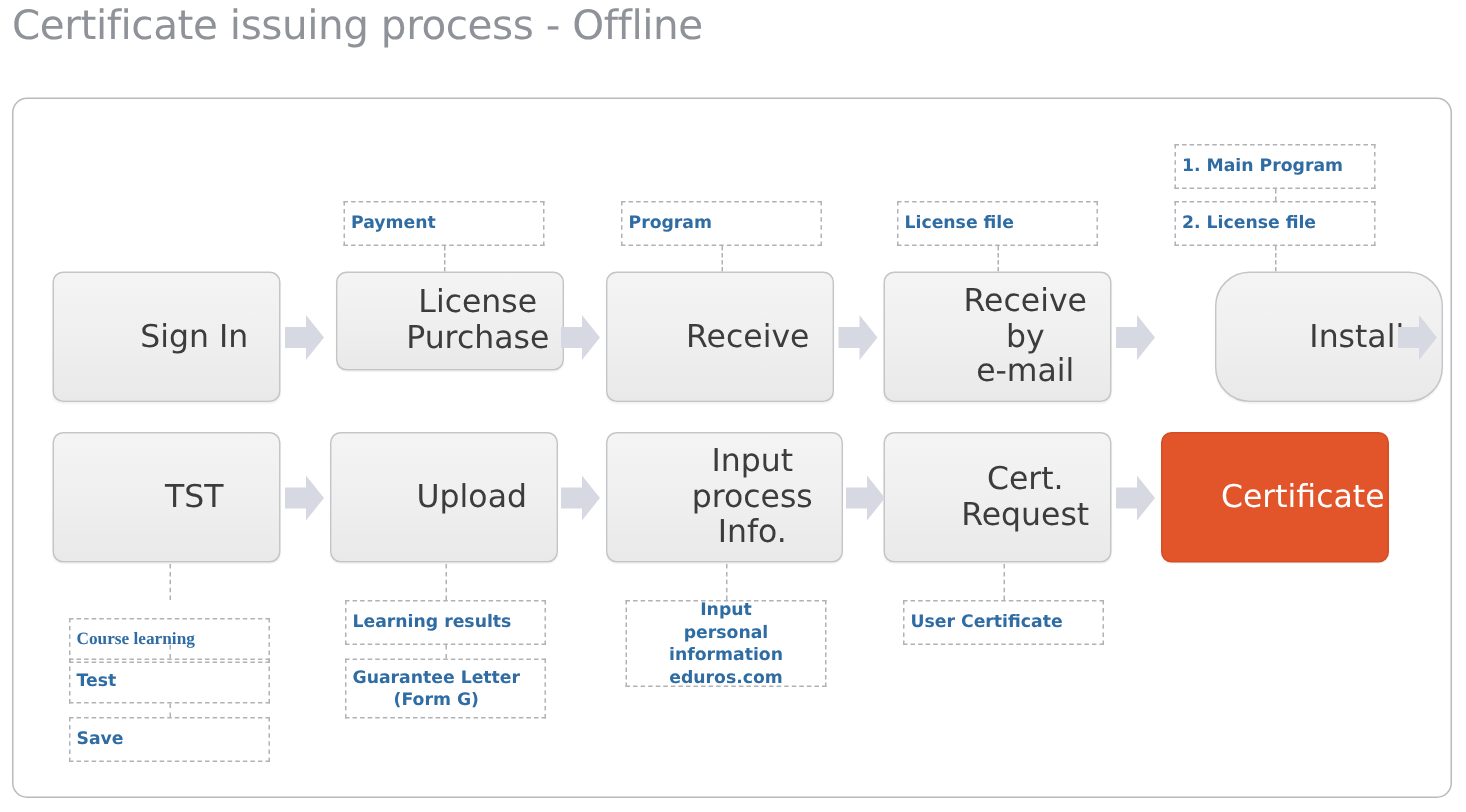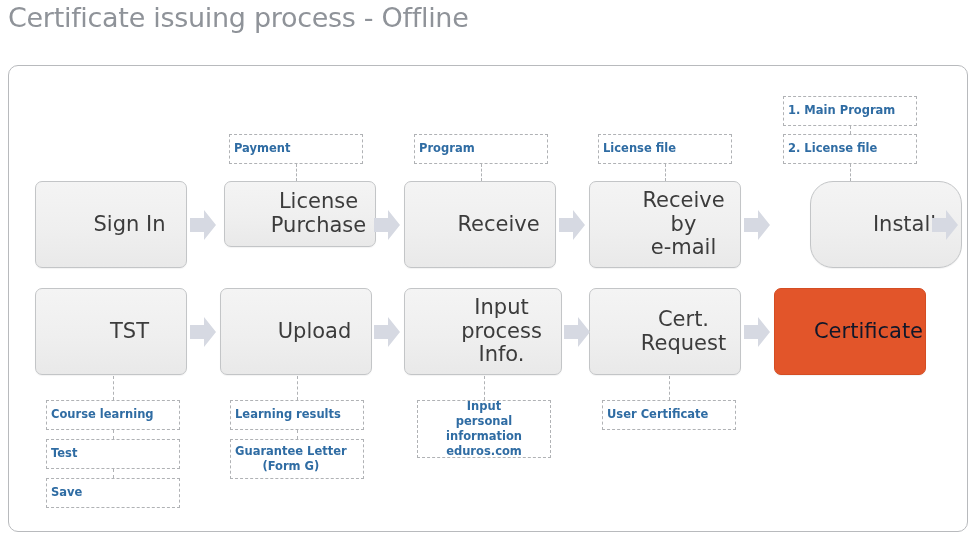--- a/index.html
+++ b/index.html
@@ -55,21 +55,21 @@
     color: #3c3c3c;
     font-size: 21px;
     line-height: 1.12;
     font-family: "DejaVu Sans", sans-serif;
     box-shadow: 0 1px 1px rgba(0,0,0,0.05);
     padding-left: 37px;
   }
   .pbox.accent {
     background: #e2552a;
     border-color: #d44d23;
-    color: #0f172a;
+    color: #ffffff;
   }
   .pbox .ptext { display: block; padding: 0 6px; }
 
   
   .abox {
     position: absolute;
     box-sizing: border-box;
     border: 1px dashed #b0b2b5;
     background: transparent;
     display: flex;
@@ -224,21 +224,21 @@
       <path d="M1 13 L15 13 L15 5 L27 20 L15 35 L15 27 L1 27 Z" fill="#d6d9e2"></path>
     </svg>
 </div>
 <div class="arrow" style="left:743px; top:312px;">
   <svg viewBox="0 0 28 40">
       <path d="M1 13 L15 13 L15 5 L27 20 L15 35 L15 27 L1 27 Z" fill="#d6d9e2"></path>
     </svg>
 </div>
 
 <div class="conn" style="left:113px; top:376px; height:24px;"></div>
-<div class="abox" style="left:46px; top:400px; width:134px; height:30px;">
+<div class="abox" style="left:46px; top:412px; width:134px; height:30px;font-family:Liberation Serif, serif;">
   <span class="atext">Course learning</span>
 </div>
 <div class="conn" style="left:113px; top:430px; height:9px;"></div>
 <div class="abox" style="left:46px; top:439px; width:134px; height:30px;">
   <span class="atext">Test</span>
 </div>
 <div class="conn" style="left:113px; top:469px; height:9px;"></div>
 <div class="abox" style="left:46px; top:478px; width:134px; height:30px;">
   <span class="atext">Save</span>
 </div>

